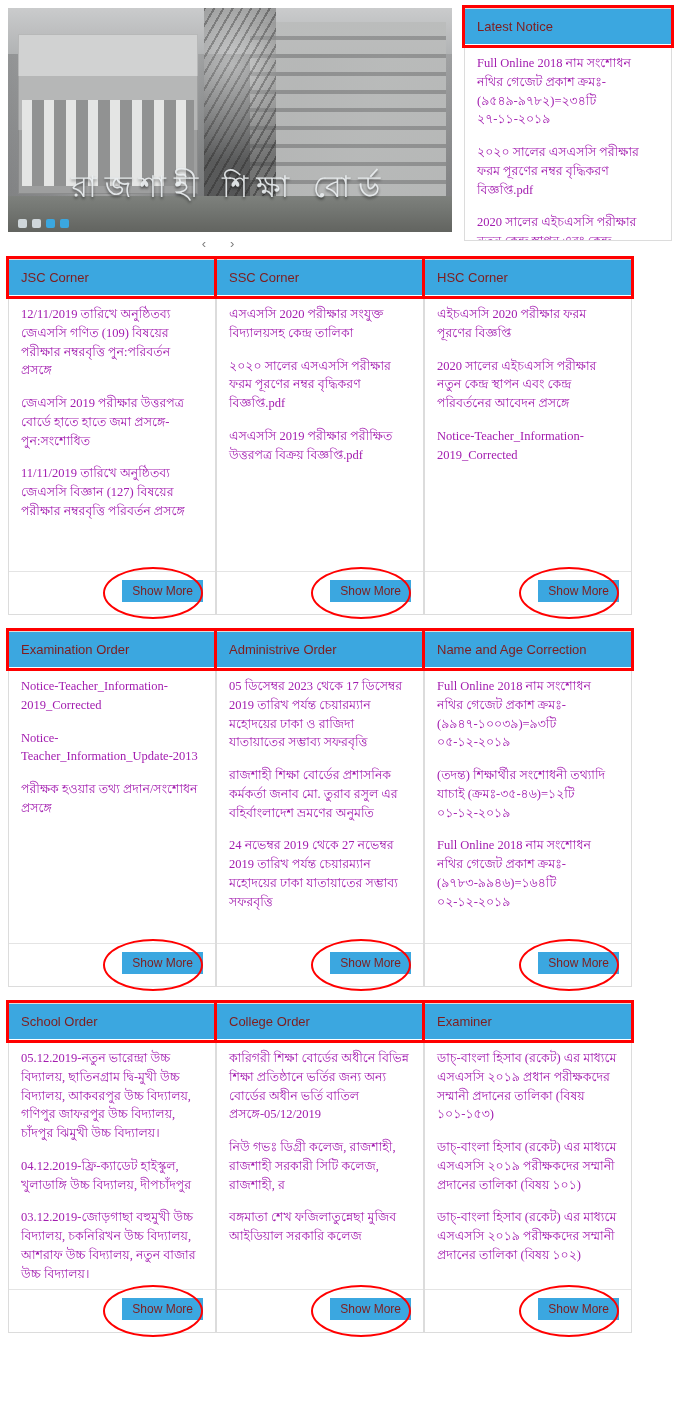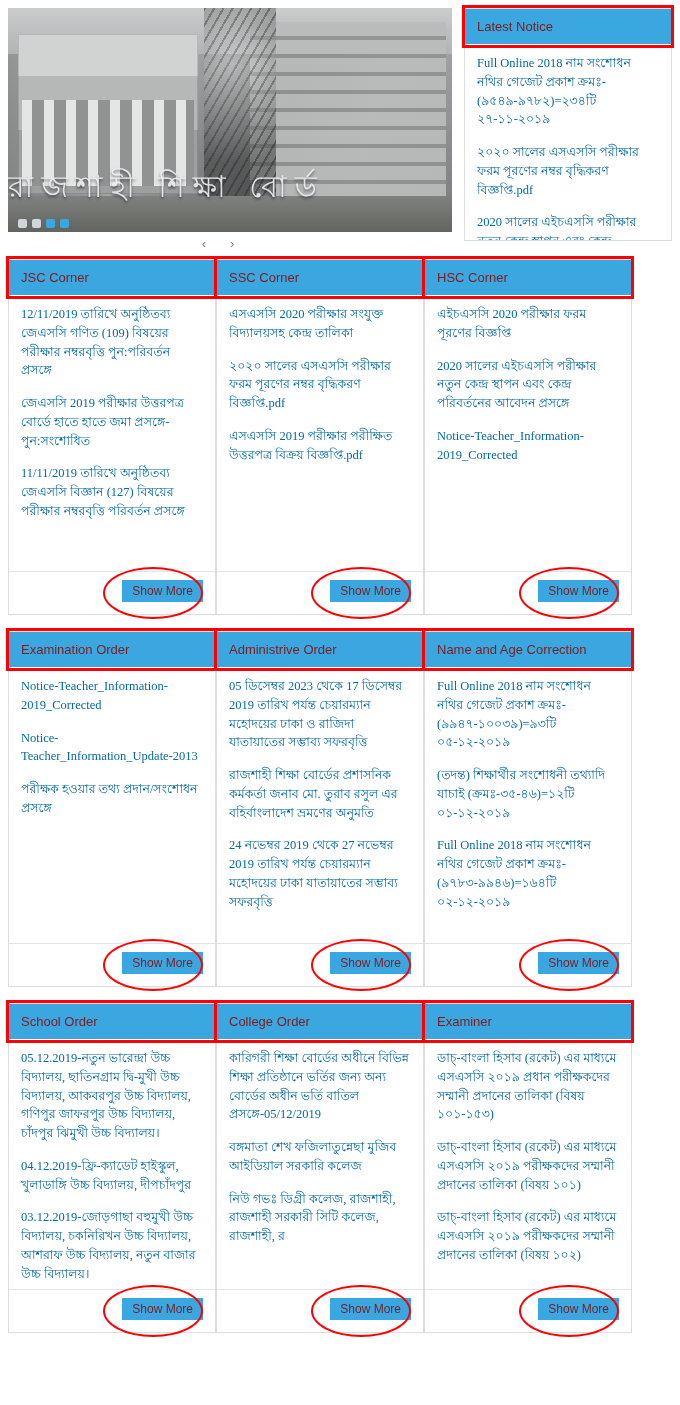--- a/index.html
+++ b/index.html
@@ -68,21 +68,21 @@
                 repeating-linear-gradient(120deg, rgba(40,40,40,.55) 0 2px, rgba(255,255,255,0) 2px 8px);
   }
   .photo .grass {
     position:absolute; left:0; right:0; bottom:0; height:36px;
     background: linear-gradient(to bottom,#7b8279,#5f6659);
   }
   .slider-text {
     position: absolute;
     left: 0; right: 0;
     bottom: 18px;
-    text-align: left;
+    text-align: center;
     color: #e9edef;
     font-size: 30px;
     letter-spacing: 8px;
     text-shadow: 0 2px 3px rgba(0,0,0,.55);
     font-family: "Liberation Serif", serif;
     opacity: .92;
   }
   .dots {
     position: absolute;
     left: 10px;
@@ -125,21 +125,21 @@
     height: calc(100% + 8px);
     border: 3px solid #ff0000;
     pointer-events: none;
   }
   .card-body {
     padding: 10px 12px 4px 12px;
     overflow: hidden;
   }
   .notice {
     font-family: "Liberation Serif", serif;
-    color: #0369a1;
+    color: #a21caf;
     font-size: 12.5px;
     line-height: 1.5;
     margin: 0 0 14px 0;
   }
   .card-footer {
     border-top: 1px solid #e4e4e4;
     padding: 8px 12px 12px 12px;
     text-align: right;
     position: relative;
   }
@@ -343,22 +343,22 @@
       </div>
     </div>
 
     <div class="card">
       <div class="card-header">
         <span>College Order</span>
         <span class="hdr-ring"></span>
       </div>
       <div class="card-body">
         <p class="notice">কারিগরী শিক্ষা বোর্ডের অধীনে বিভিন্ন শিক্ষা প্রতিষ্ঠানে ভর্তির জন্য অন্য বোর্ডের অধীন ভর্তি বাতিল প্রসঙ্গে-05/12/2019</p>
+        <p class="notice">নিউ গভঃ ডিগ্রী কলেজ, রাজশাহী, রাজশাহী সরকারী সিটি কলেজ, রাজশাহী, র</p>
         <p class="notice">বঙ্গমাতা শেখ ফজিলাতুন্নেছা মুজিব আইডিয়াল সরকারি কলেজ</p>
-        <p class="notice">নিউ গভঃ ডিগ্রী কলেজ, রাজশাহী, রাজশাহী সরকারী সিটি কলেজ, রাজশাহী, র</p>
       </div>
       <div class="card-footer">
         <button class="show-more">Show More</button>
         <span class="btn-ring" style="right:12px; left:auto; width:100px;"></span>
       </div>
     </div>
 
     <div class="card">
       <div class="card-header">
         <span>Examiner</span>

